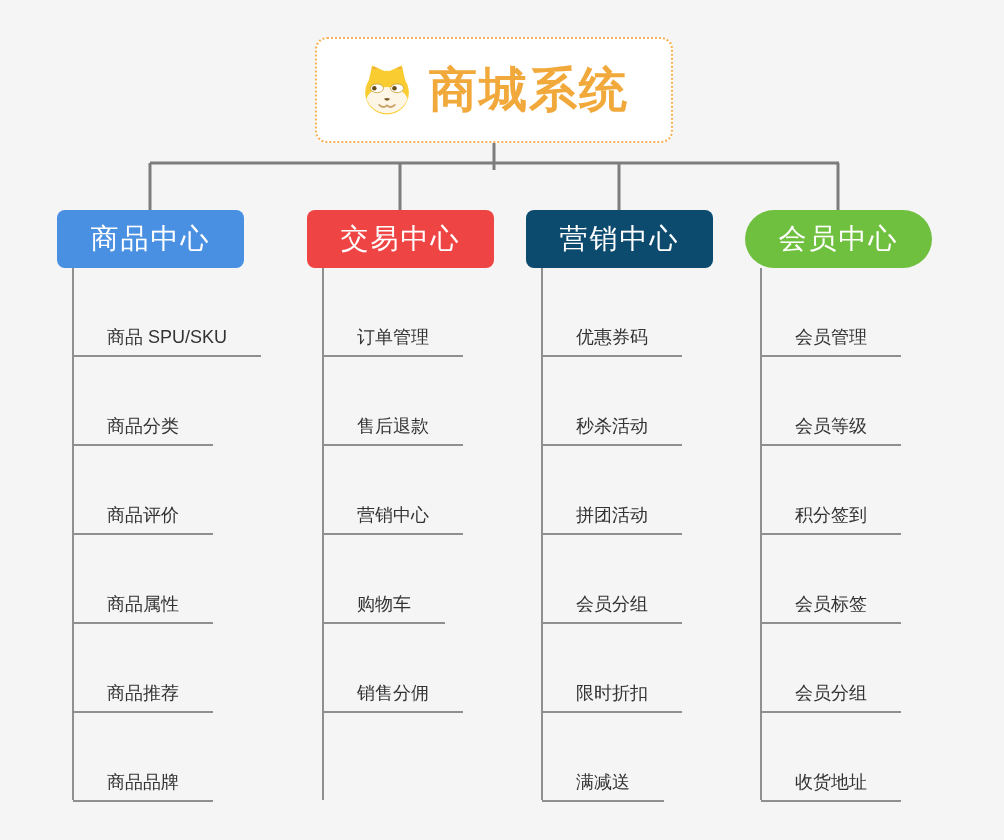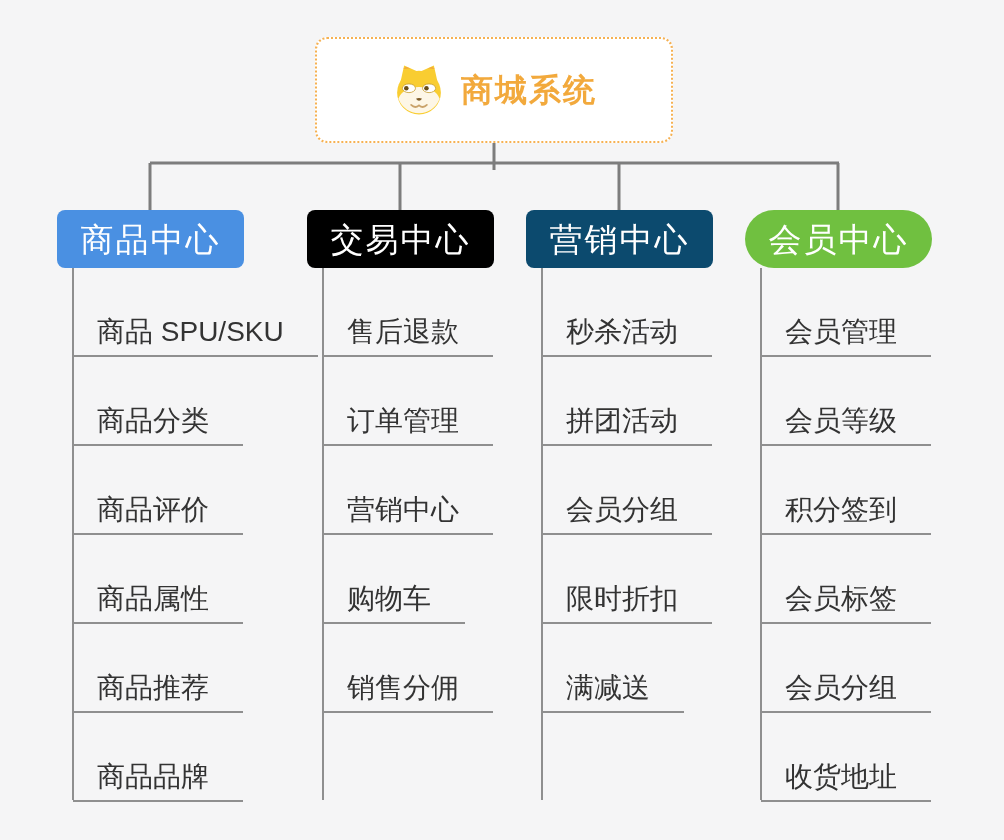--- a/index.html
+++ b/index.html
@@ -15,47 +15,47 @@
 
   
   .root-node{
     position:absolute;left:315px;top:37px;width:358px;height:106px;
     background:#ffffff;border:2px dotted #f6b152;border-radius:12px;
     box-sizing:border-box;
     display:flex;align-items:center;justify-content:center;gap:14px;
   }
   .root-node .icon{width:56px;height:56px;display:inline-flex;}
   .root-title{
-    font-size:32px;font-weight:600;color:#f2a93c;letter-spacing:2px;
+    font-size:48px;font-weight:600;color:#f2a93c;letter-spacing:2px;
     line-height:1;white-space:nowrap;
   }
 
   
   .branch-node{
     position:absolute;top:210px;width:187px;height:58px;
     border-radius:8px;
     display:flex;align-items:center;justify-content:center;
     cursor:pointer;
   }
   .branch-label{
-    color:#ffffff;font-size:33px;letter-spacing:2px;line-height:1;white-space:nowrap;
+    color:#ffffff;font-size:28px;letter-spacing:2px;line-height:1;white-space:nowrap;
   }
 
   
   .column{position:absolute;top:268px;width:250px;}
   .vline{
     position:absolute;left:-1px;top:0;width:2px;height:532px;
     background:#8f8f8f;
   }
   .row{height:89px;display:flex;align-items:flex-end;}
   .row:first-child{height:86px;}
   .child-label{
     display:inline-block;white-space:nowrap;
-    font-size:28px;color:#333333;line-height:1;
-    padding:0 34px 9px 24px;
+    font-size:18px;color:#333333;line-height:1;
+    padding:0 34px 9px 34px;
     border-bottom:2px solid #8f8f8f;
     cursor:pointer;
   }
 </style>
 </head>
 <body>
 
 <div class="canvas">
 
   <svg class="connectors" width="1004" height="840" viewBox="0 0 1004 840">
@@ -107,46 +107,49 @@
         <div class="row">
           <span class="child-label">商品属性</span>
         </div>
         <div class="row">
           <span class="child-label">商品推荐</span>
         </div>
         <div class="row">
           <span class="child-label">商品品牌</span>
         </div>
       </div>
-      <div class="branch-node" style="left: 307px; background: #000000;">
+      <div class="branch-node" style="left: 307px; background: #ef4444;">
         <span class="branch-label">交易中心</span>
       </div>
       <div class="column" style="left: 323px;">
         <div class="vline"></div>
         <div class="row">
-          <span class="child-label">售后退款</span>
+          <span class="child-label">订单管理</span>
         </div>
         <div class="row">
-          <span class="child-label">订单管理</span>
+          <span class="child-label">售后退款</span>
         </div>
         <div class="row">
           <span class="child-label">营销中心</span>
         </div>
         <div class="row">
           <span class="child-label">购物车</span>
         </div>
         <div class="row">
           <span class="child-label">销售分佣</span>
         </div>
       </div>
       <div class="branch-node" style="left: 526px; background: #0c4a6e;">
         <span class="branch-label">营销中心</span>
       </div>
       <div class="column" style="left: 542px;">
         <div class="vline"></div>
+        <div class="row">
+          <span class="child-label">优惠券码</span>
+        </div>
         <div class="row">
           <span class="child-label">秒杀活动</span>
         </div>
         <div class="row">
           <span class="child-label">拼团活动</span>
         </div>
         <div class="row">
           <span class="child-label">会员分组</span>
         </div>
         <div class="row">

